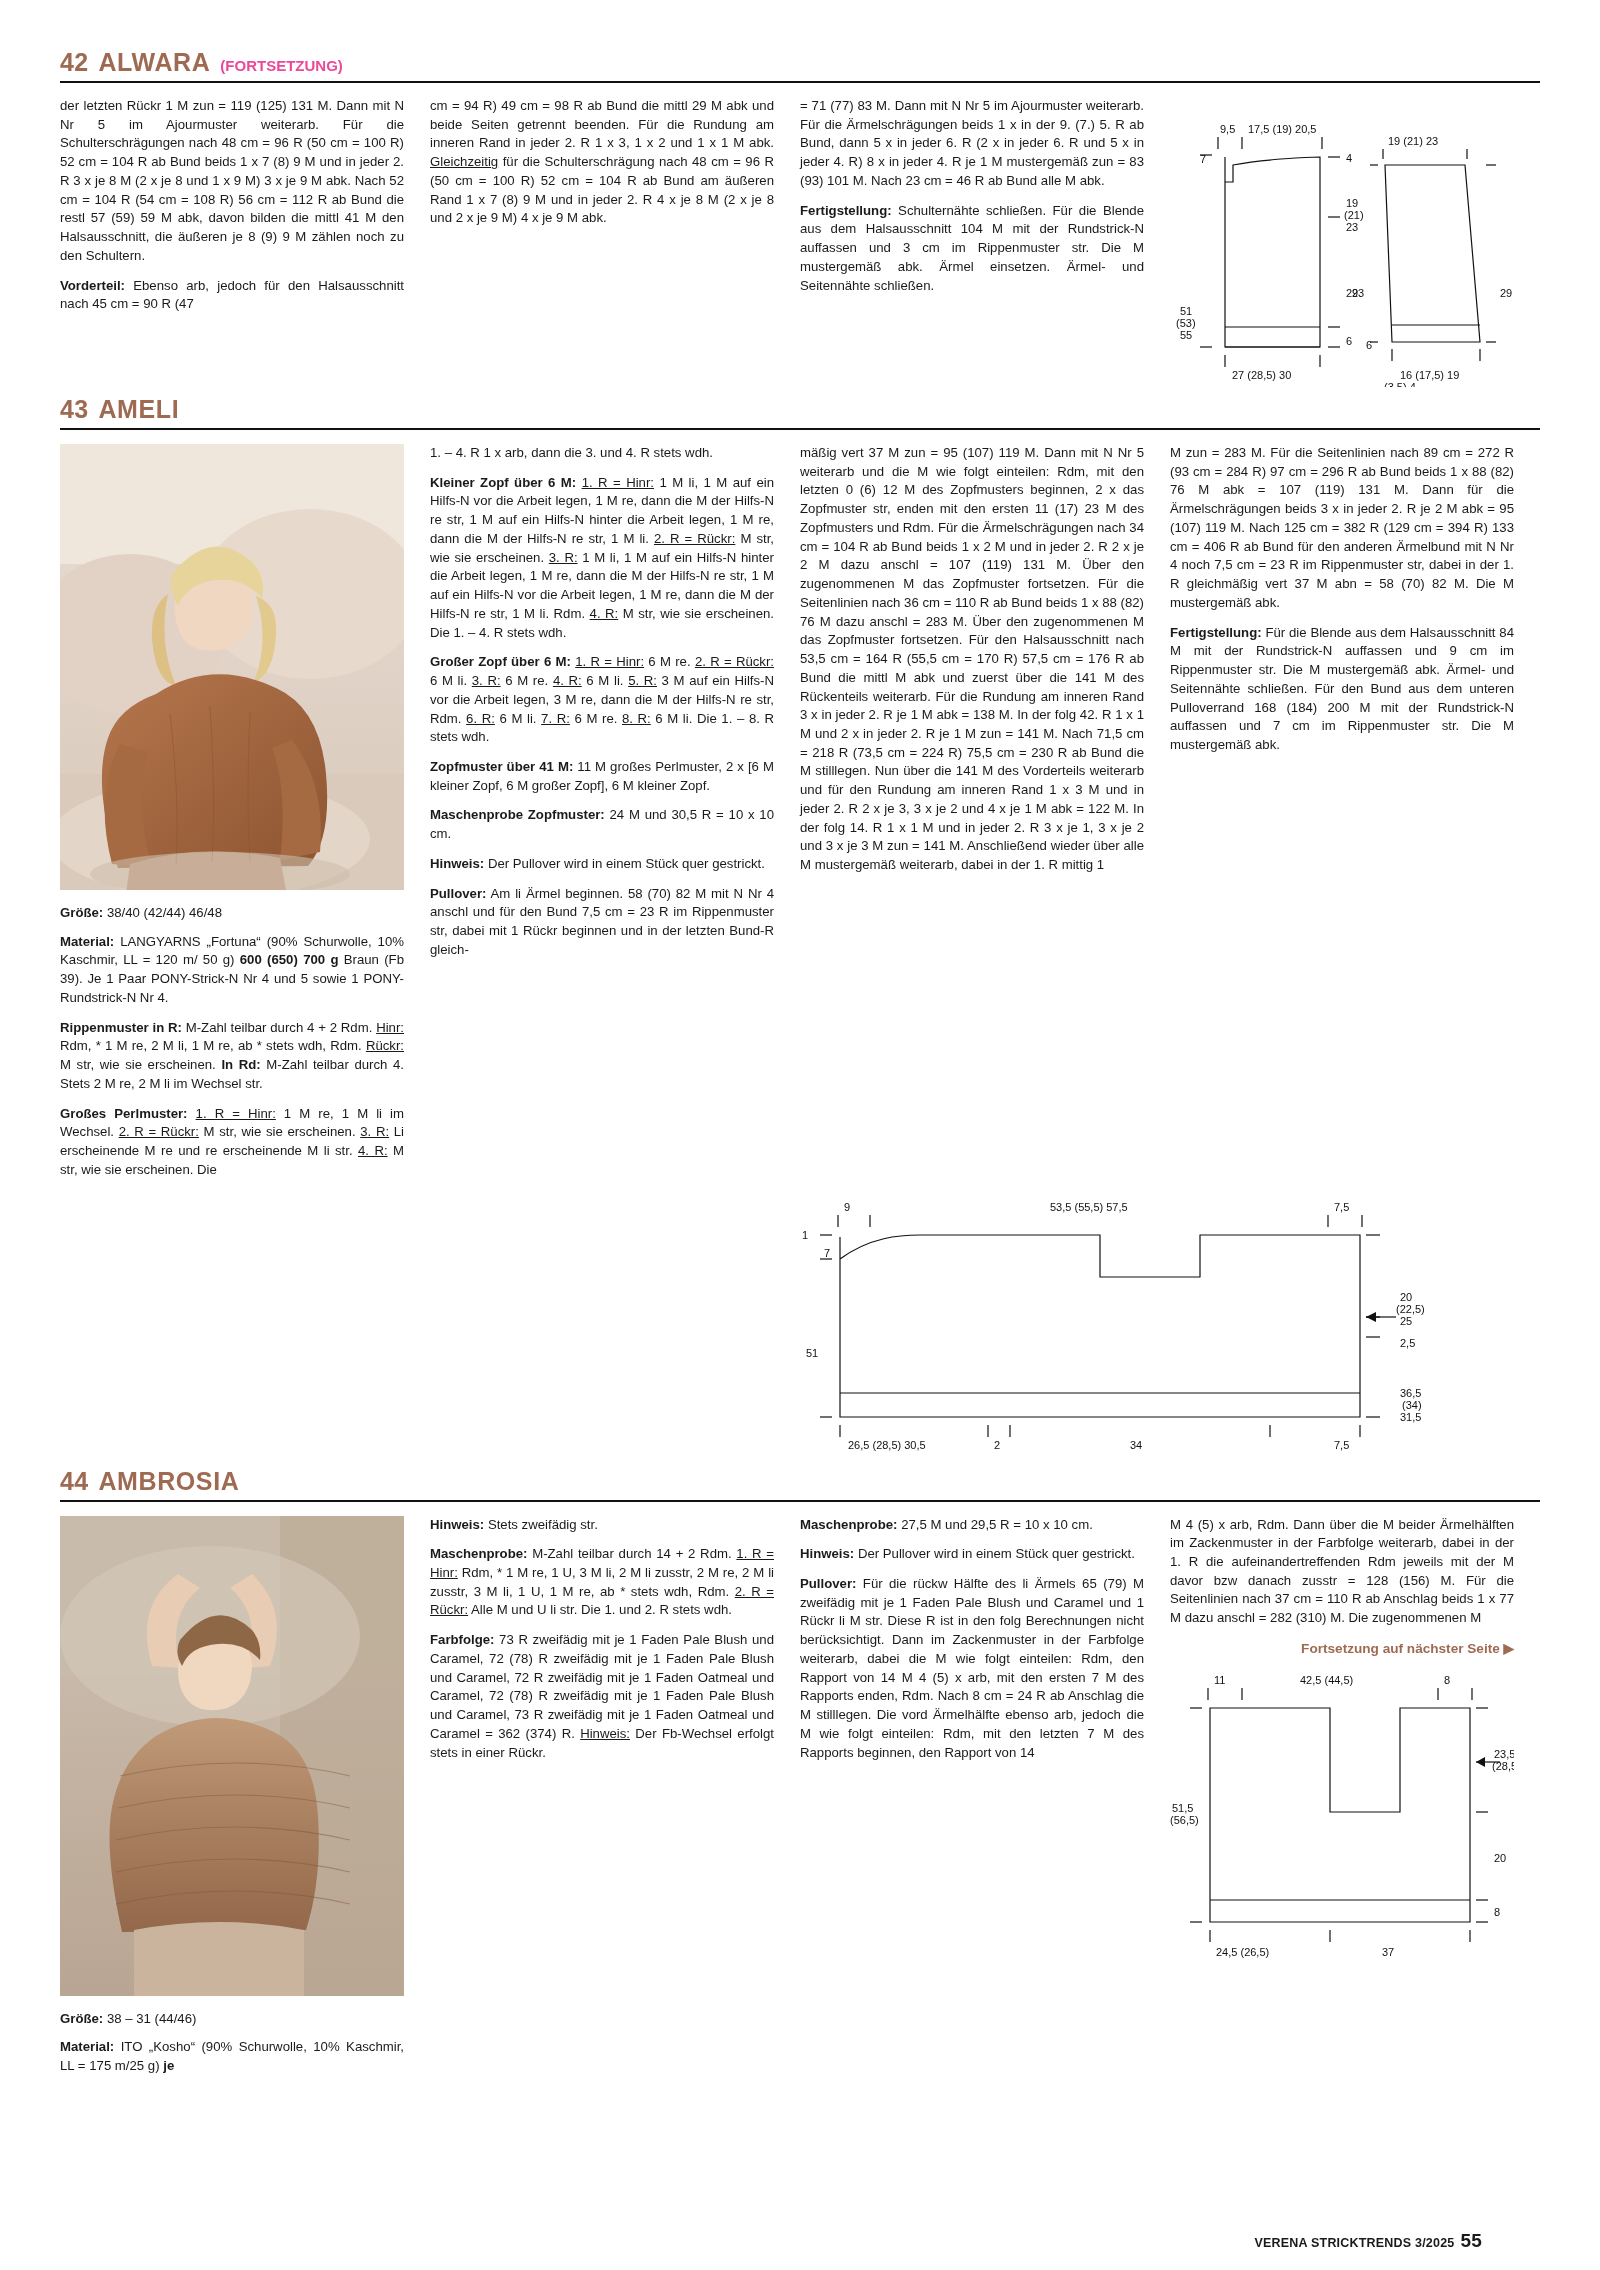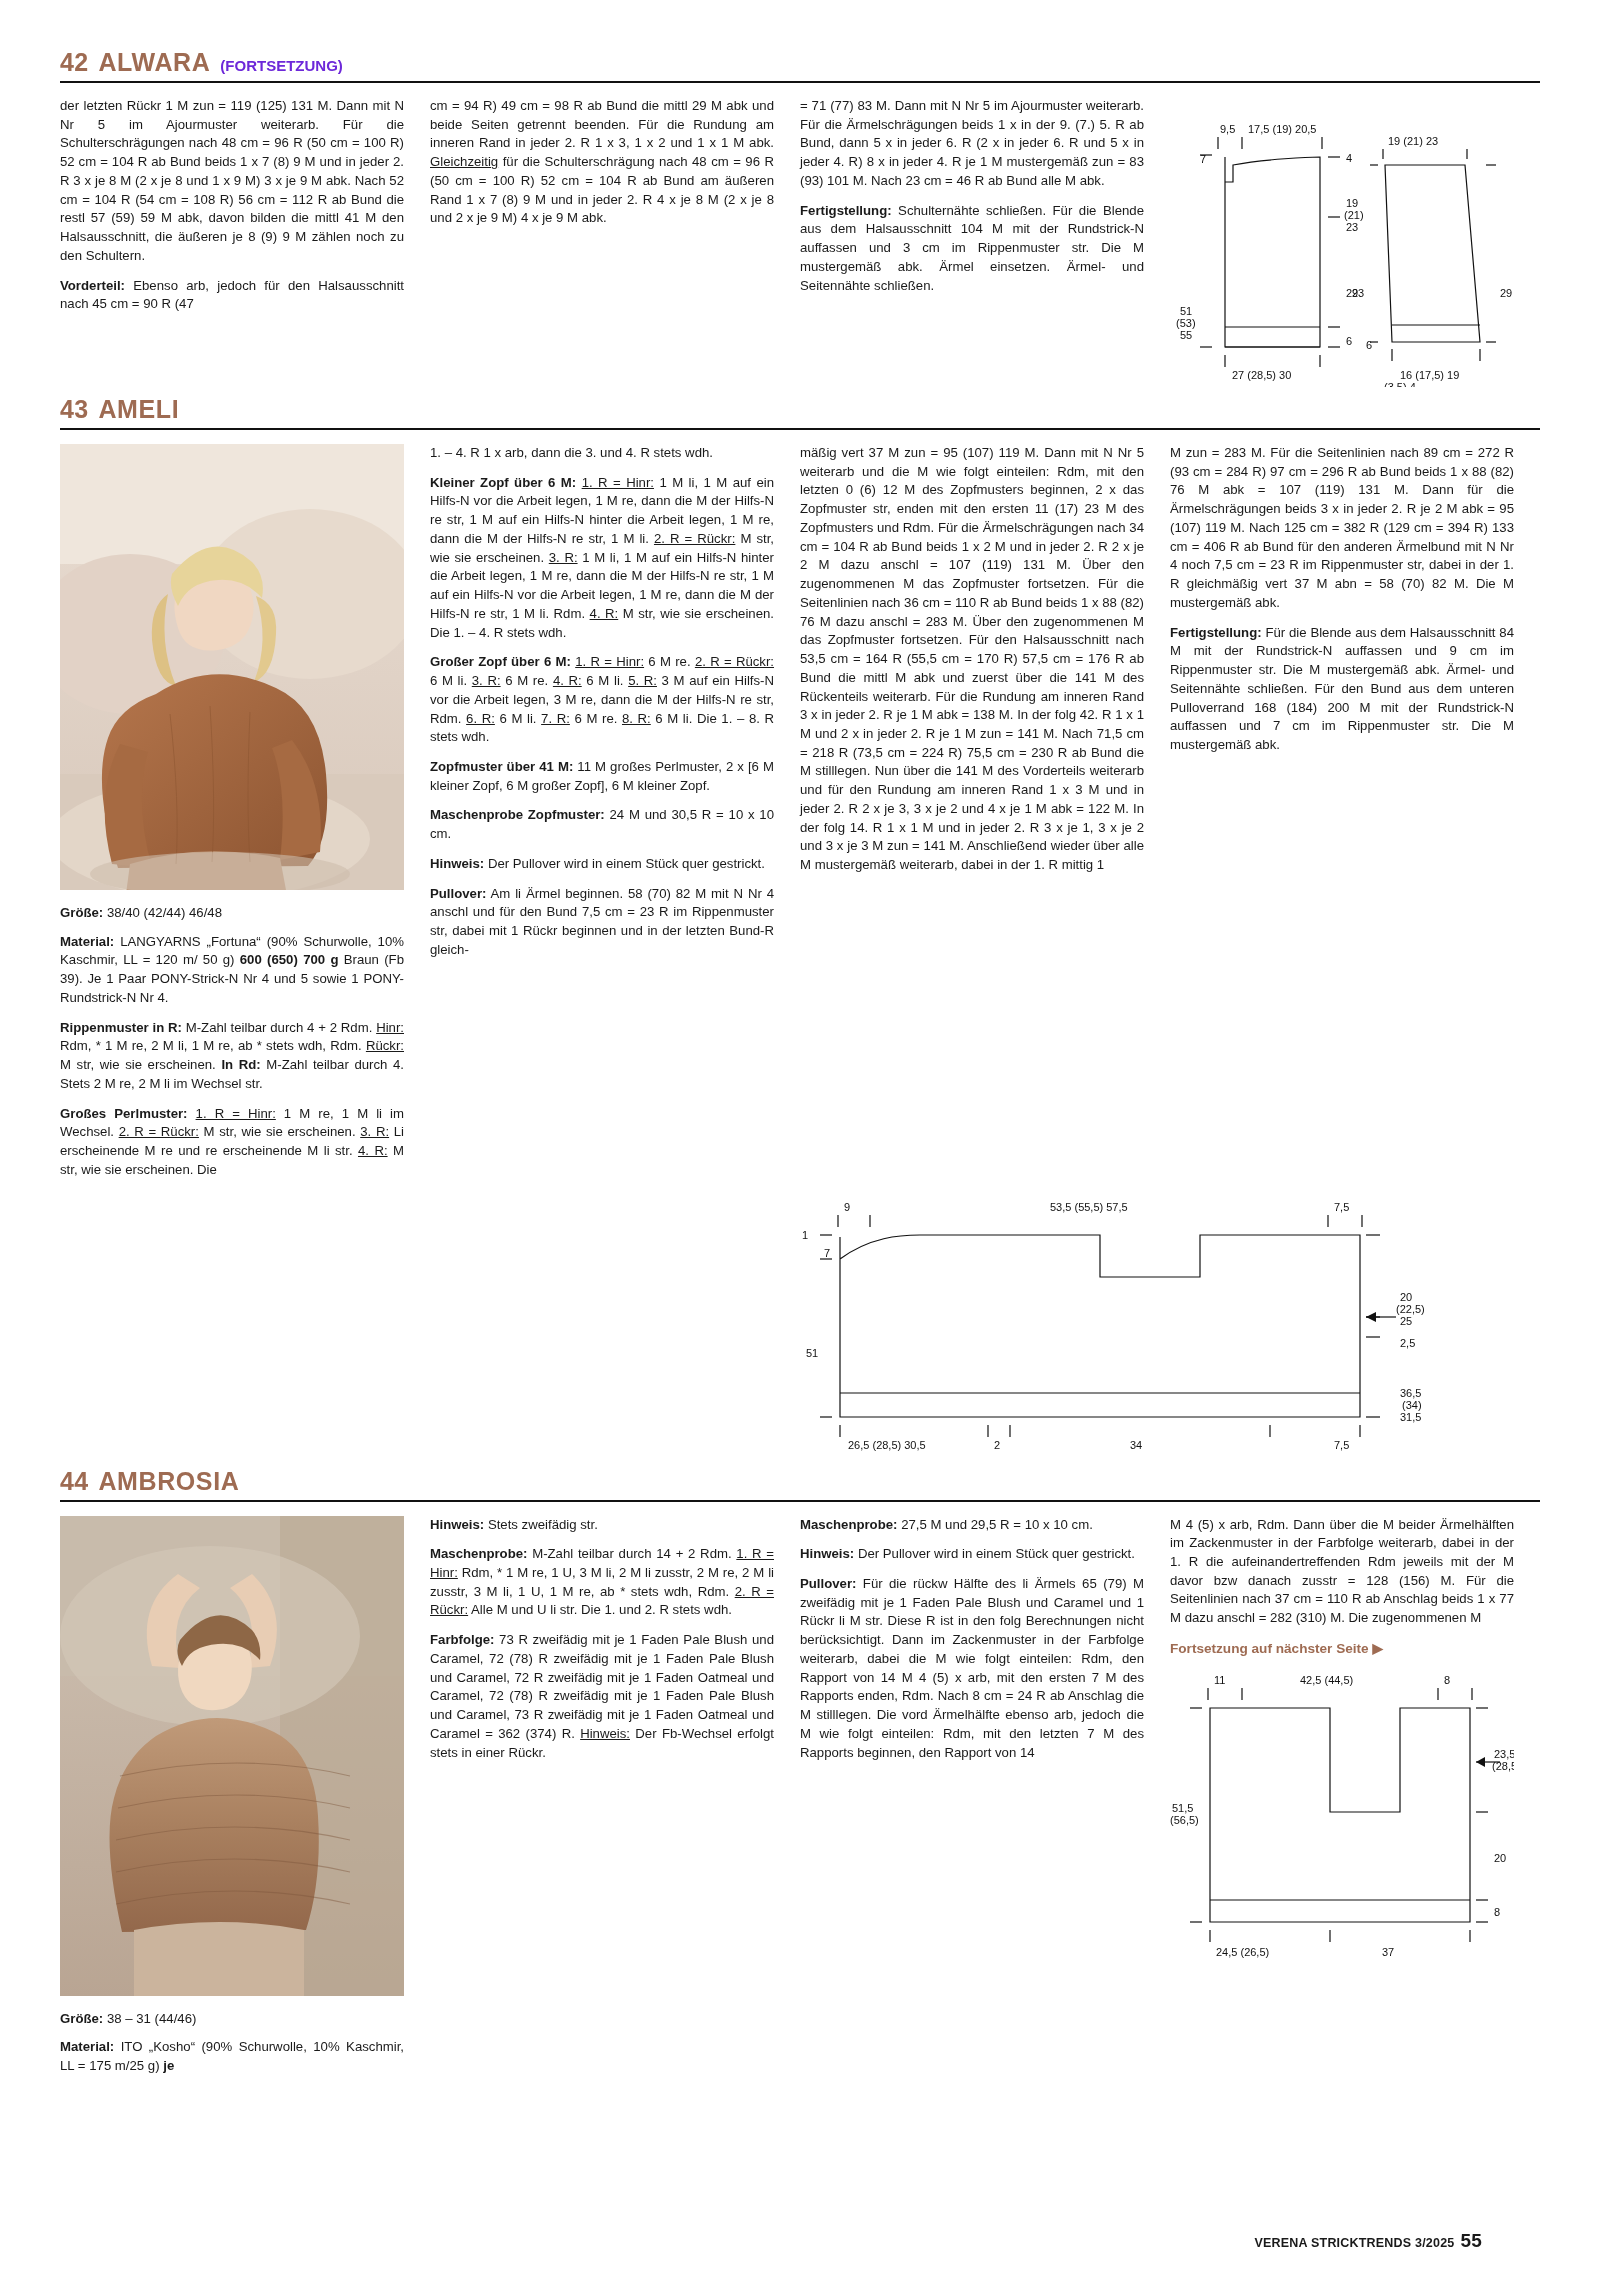--- a/index.html
+++ b/index.html
@@ -4,42 +4,42 @@
 <style>
   html,body{margin:0;padding:0;background:#ffffff;}
   body{width:1600px;min-height:2270px;font-family:"Liberation Sans",sans-serif;color:#1a1a1a;}
   .page{width:1542px;min-height:2270px;position:relative;padding:3px;box-sizing:border-box;border-radius:21px;}
   .inner{position:absolute;left:60px;top:48px;width:1480px;}
 
   
   .sec-head{display:flex;align-items:baseline;gap:10px;border-bottom:2px solid #111;padding-bottom:4px;margin-bottom:14px;}
   .sec-num{font-size:25px;font-weight:bold;color:#9e6b52;letter-spacing:.3px;}
   .sec-title{font-size:25px;font-weight:bold;color:#9e6b52;letter-spacing:.6px;}
-  .sec-sub{font-size:15px;font-weight:bold;color:#6d28d9;}
+  .sec-sub{font-size:15px;font-weight:bold;color:#ec4899;}
 
   .cols{display:flex;gap:26px;}
   .col{width:344px;font-size:13.2px;line-height:1.42;text-align:justify;}
   .col p{margin:0 0 11px 0;}
   b{font-weight:bold;}
   .u{text-decoration:underline;}
 
   
   .photo{width:344px;height:auto;position:relative;overflow:hidden;border:0;}
   .photo.a{height:446px;}
   .photo.b{height:480px;}
   .cap{font-size:13.2px;margin-top:14px;}
 
   
   .sketch{font-size:11px;color:#111;position:relative;}
   .sketch svg{display:block;}
 
   .footer{position:absolute;right:60px;bottom:18px;font-size:12.5px;font-weight:bold;letter-spacing:.2px;}
   .footer .pg{font-size:19px;margin-left:6px;}
 
-  .contlink{font-size:13.6px;font-weight:bold;color:#9e6b52;margin-top:4px;}
+  .contlink{font-size:13.6px;font-weight:bold;color:#9e6b52;text-align:right;margin-top:4px;}
 
   .sec-block{margin-bottom:6px;}
 </style>
 </head>
 <body>
 
 <div class="page">
 <div class="inner">
 
   <div class="sec-block">

